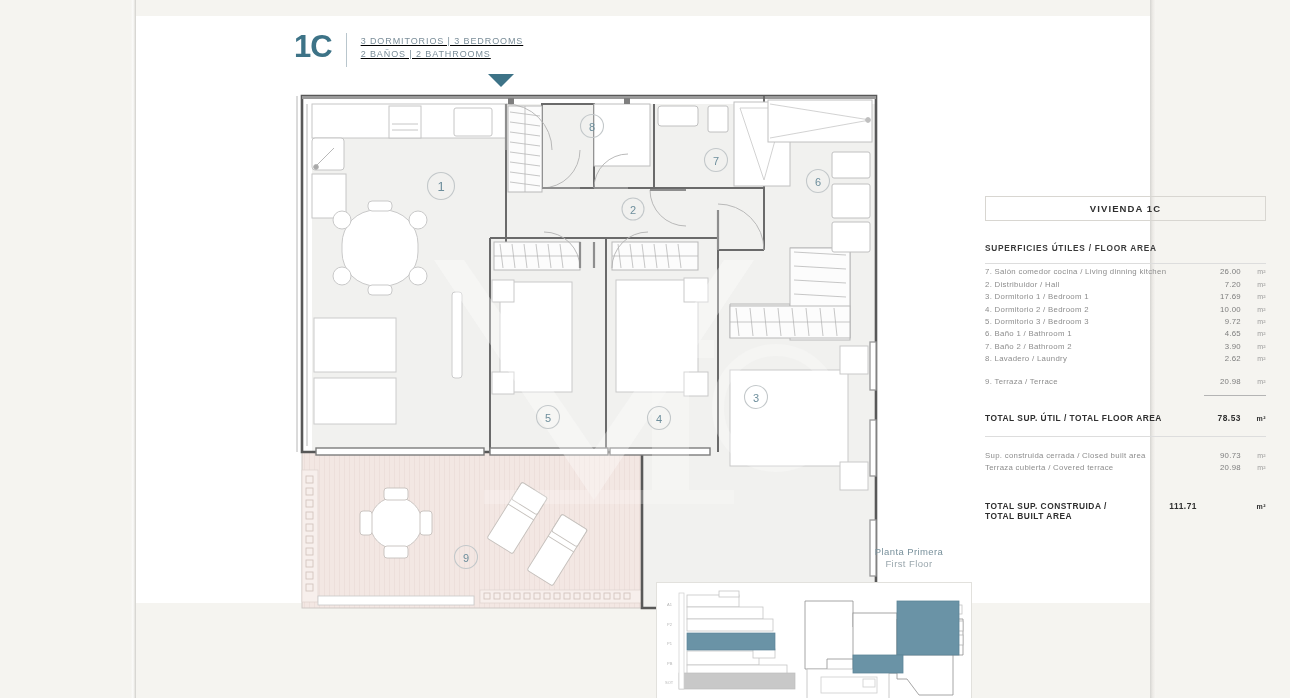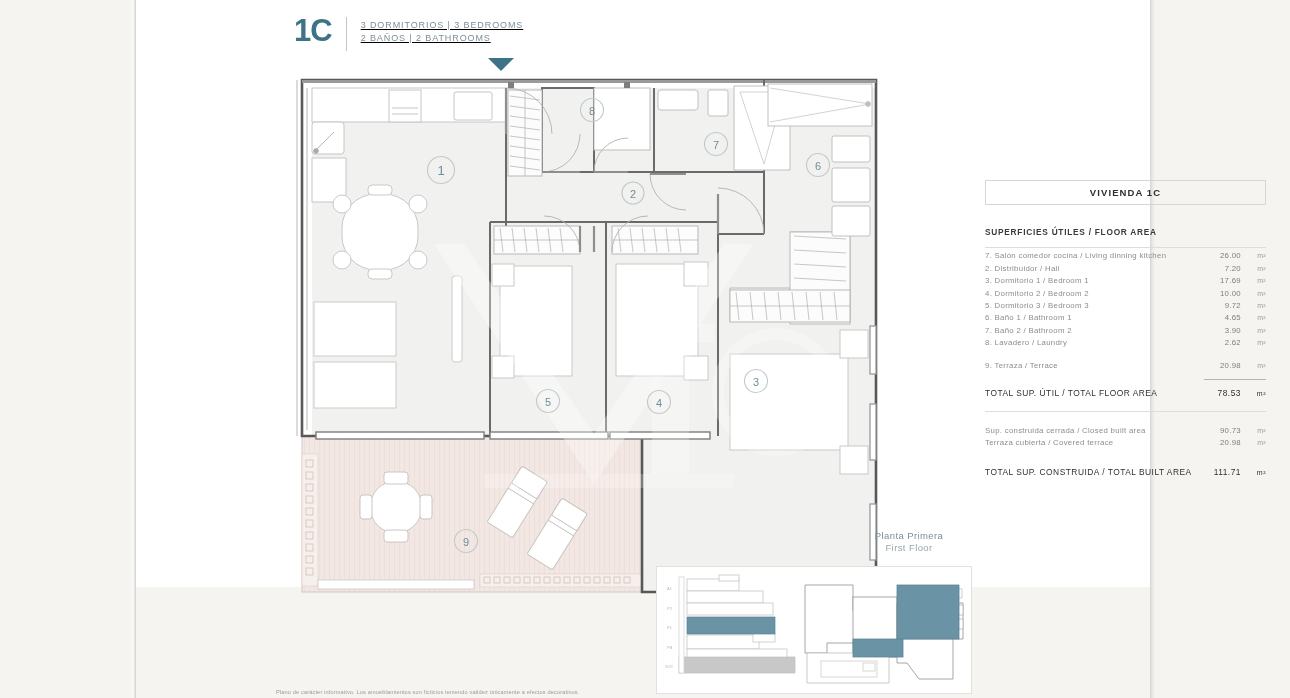--- a/index.html
+++ b/index.html
@@ -6,21 +6,21 @@
   body{
     width:1290px;height:698px;overflow:hidden;
     background:#f5f4f0;
     font-family:"Liberation Sans", sans-serif;
     -webkit-font-smoothing:antialiased;
   }
   .stage{position:relative;width:1290px;height:698px;}
 
   
   .sheet{
-    position:absolute;left:136px;top:0;width:1014px;height:587px;
+    position:absolute;left:136px;top:16px;width:1014px;height:587px;
     background:#ffffff;
   }
   .sheet-edge-l{position:absolute;left:131px;top:0;width:5px;height:698px;
     background:linear-gradient(to right,#f5f4f0,#fbfbfa 40%,#e9e8e4 70%,#cfcecb 100%);}
   .sheet-edge-r{position:absolute;left:1150px;top:0;width:6px;height:698px;
     background:linear-gradient(to right,#d6d5d2,#eceae6 45%,#f7f6f3 100%);}
 
   
   .hdr{position:absolute;left:158px;top:16px;display:flex;align-items:flex-start;}
   .hdr-code{
@@ -54,21 +54,21 @@
     font-size:8.3px;font-weight:bold;letter-spacing:.75px;color:#3a3a3a;
     padding-bottom:10px;border-bottom:1px solid #ddd;
   }
   .row{display:flex;align-items:baseline;font-size:7.8px;color:#8d8d8d;
     letter-spacing:.3px;padding-top:3.4px;}
   .row .nm{flex:1;}
   .row .vl{width:34px;text-align:right;color:#7e7e7e;}
   .row .un{width:20px;text-align:right;padding-left:5px;color:#9a9a9a;font-size:7px;}
   .row.gap{padding-top:14px;}
   .row.total{
-    font-size:8.4px;font-weight:normal;color:#2f2f2f;letter-spacing:.5px;padding-top:8px;
+    font-size:8.4px;font-weight:bold;color:#2f2f2f;letter-spacing:.5px;padding-top:8px;margin-top:9px;
   }
   .row.total .vl,.row.total .un{color:#2f2f2f;}
   .tot-rule{height:1px;background:#b4b4b4;width:62px;margin-left:auto;margin-top:9px;}
   .sec-rule{height:1px;background:#ddd;margin-top:13px;}
 
   
   .planta{position:absolute;left:712px;top:530px;width:122px;text-align:center;}
   .planta .l1{font-size:9.5px;color:#79919c;letter-spacing:.4px;line-height:12px;}
   .planta .l2{font-size:9.5px;color:#9aa7ad;letter-spacing:.4px;line-height:12px;}
 
@@ -500,21 +500,21 @@
         <div class="row">
           <span class="nm">Sup. construida cerrada / Closed built area</span>
           <span class="vl">90.73</span>
           <span class="un">m²</span>
         </div>
         <div class="row">
           <span class="nm">Terraza cubierta / Covered terrace</span>
           <span class="vl">20.98</span>
           <span class="un">m²</span>
         </div>
-        <div class="row total" style="padding-top:20px;">
+        <div class="row total" style="padding-top:20px;gap:44px;">
           <span class="nm">TOTAL SUP. CONSTRUIDA /  TOTAL BUILT AREA</span>
           <span class="vl">111.71</span>
           <span class="un">m²</span>
         </div>
       </div>
     </div>
 
     <div class="planta">
       <div class="l1">Planta Primera</div>
       <div class="l2">First Floor</div>

